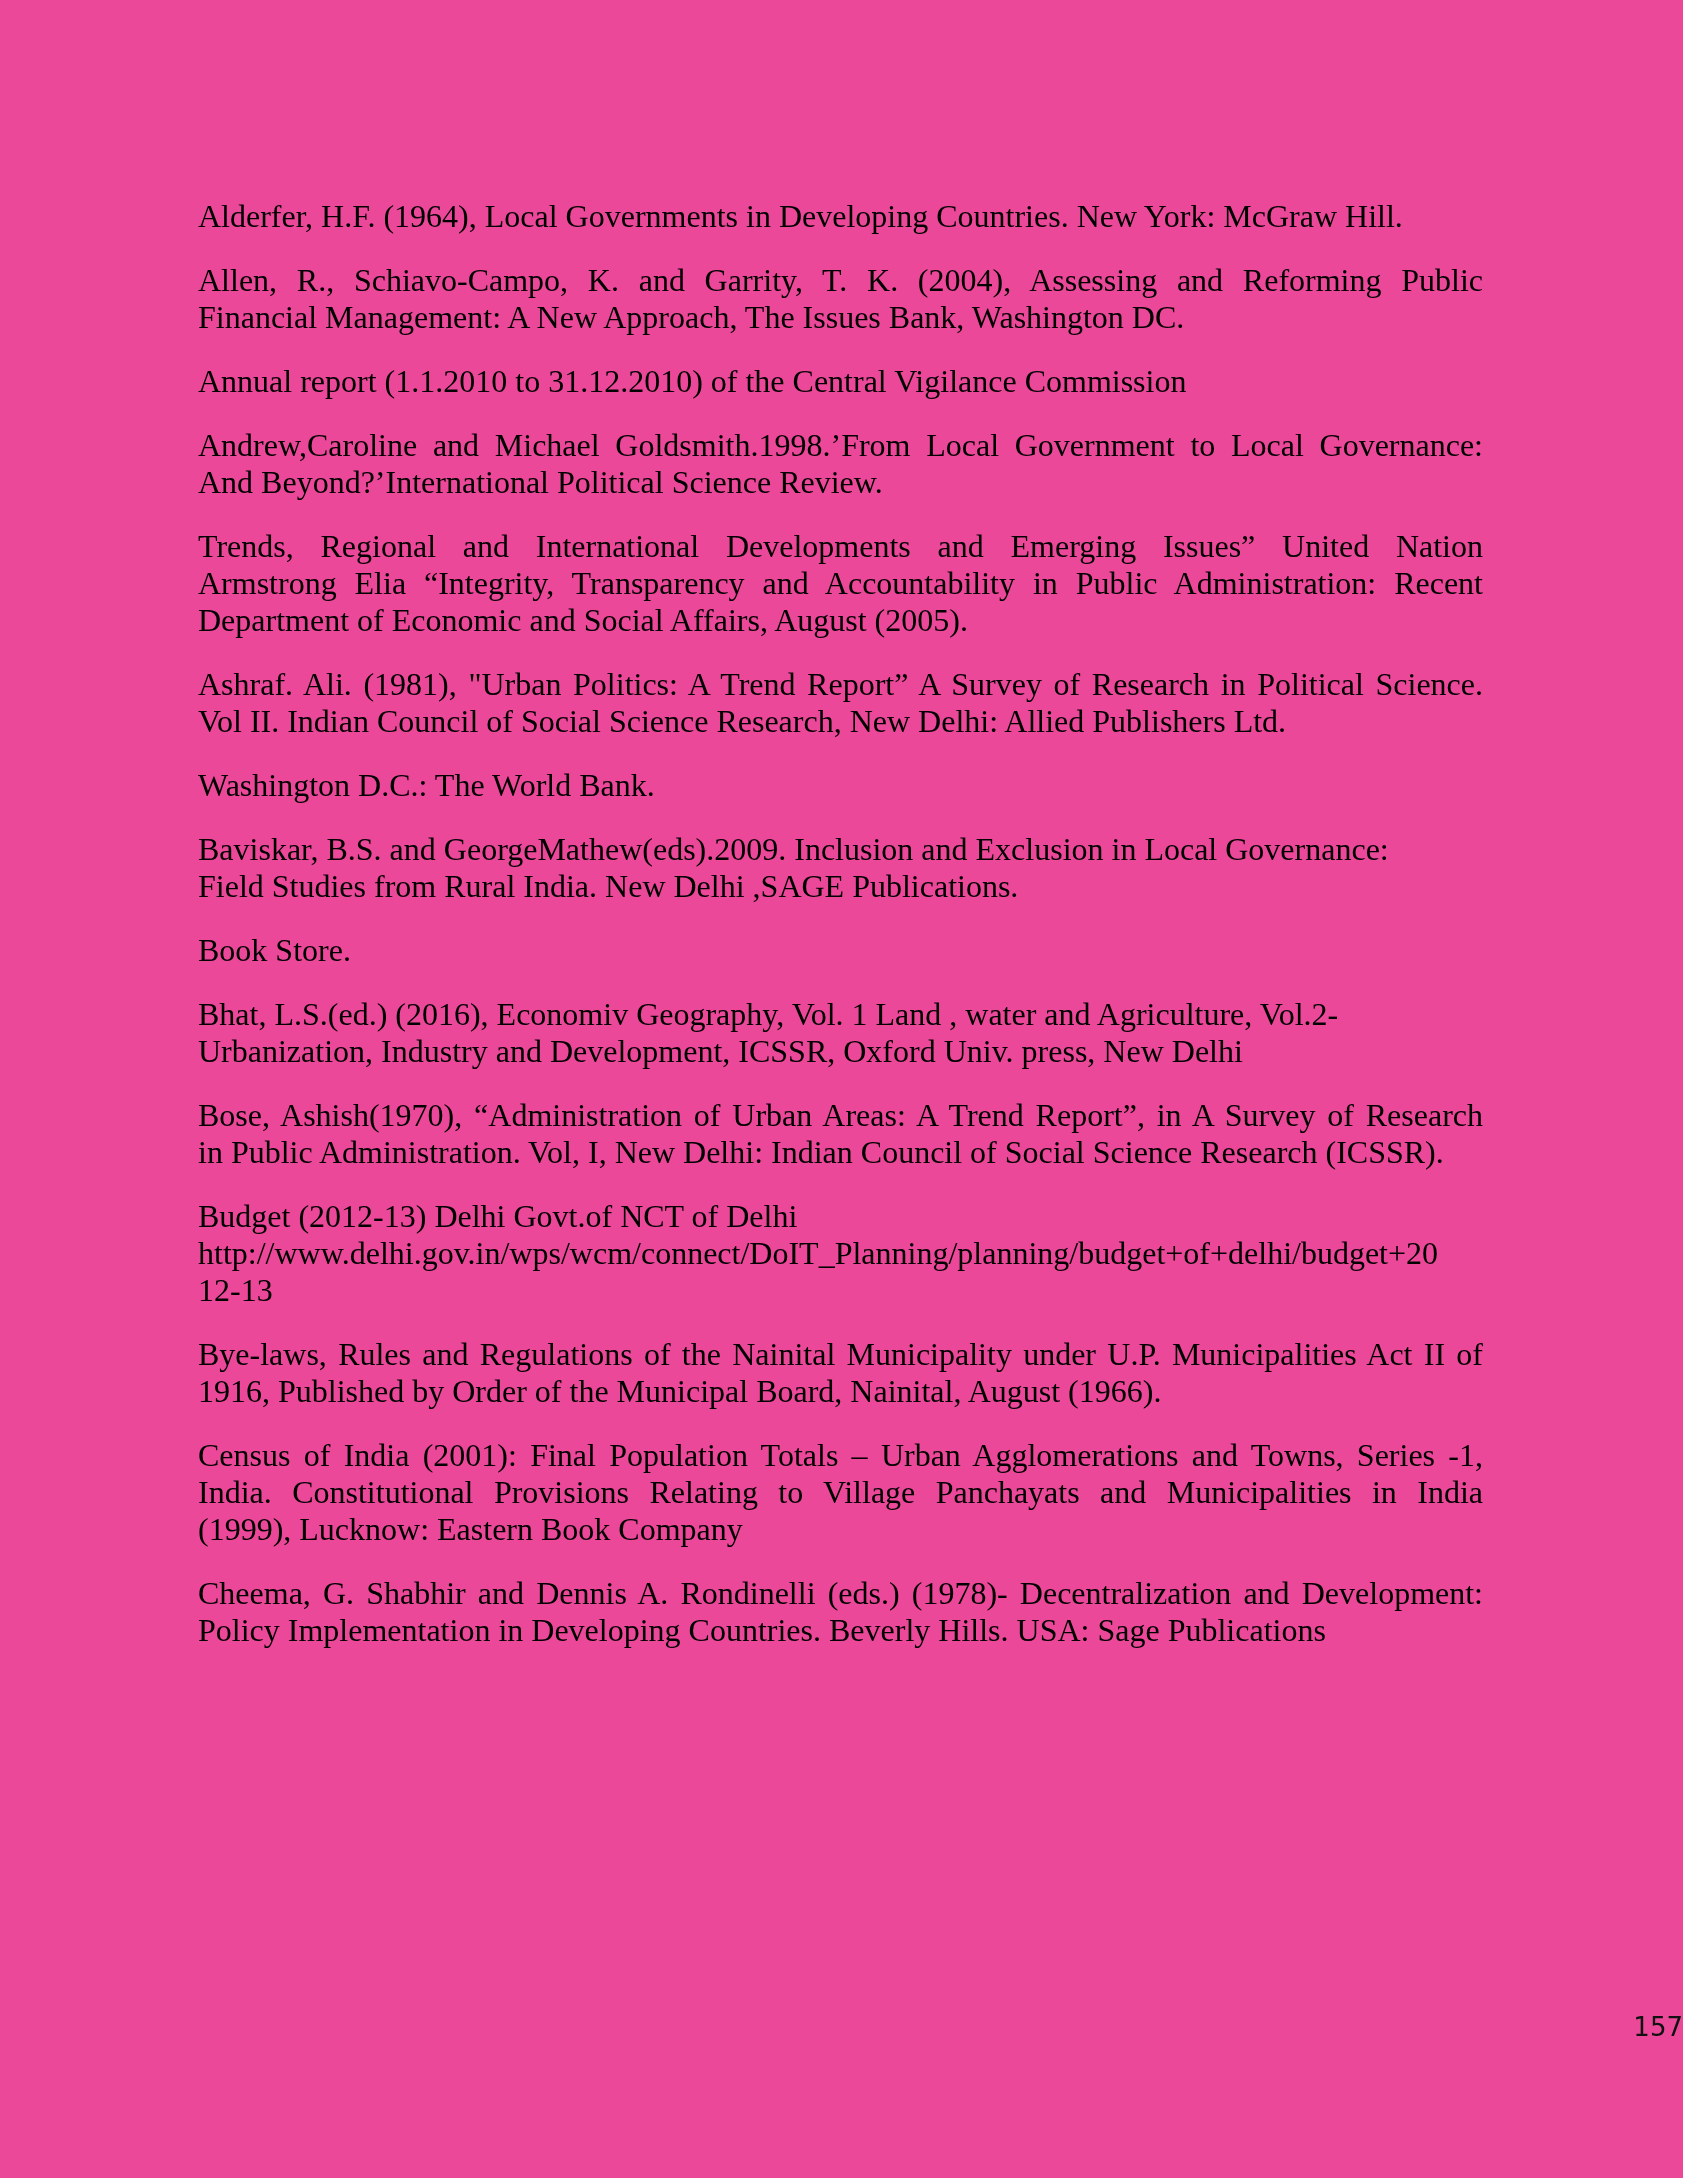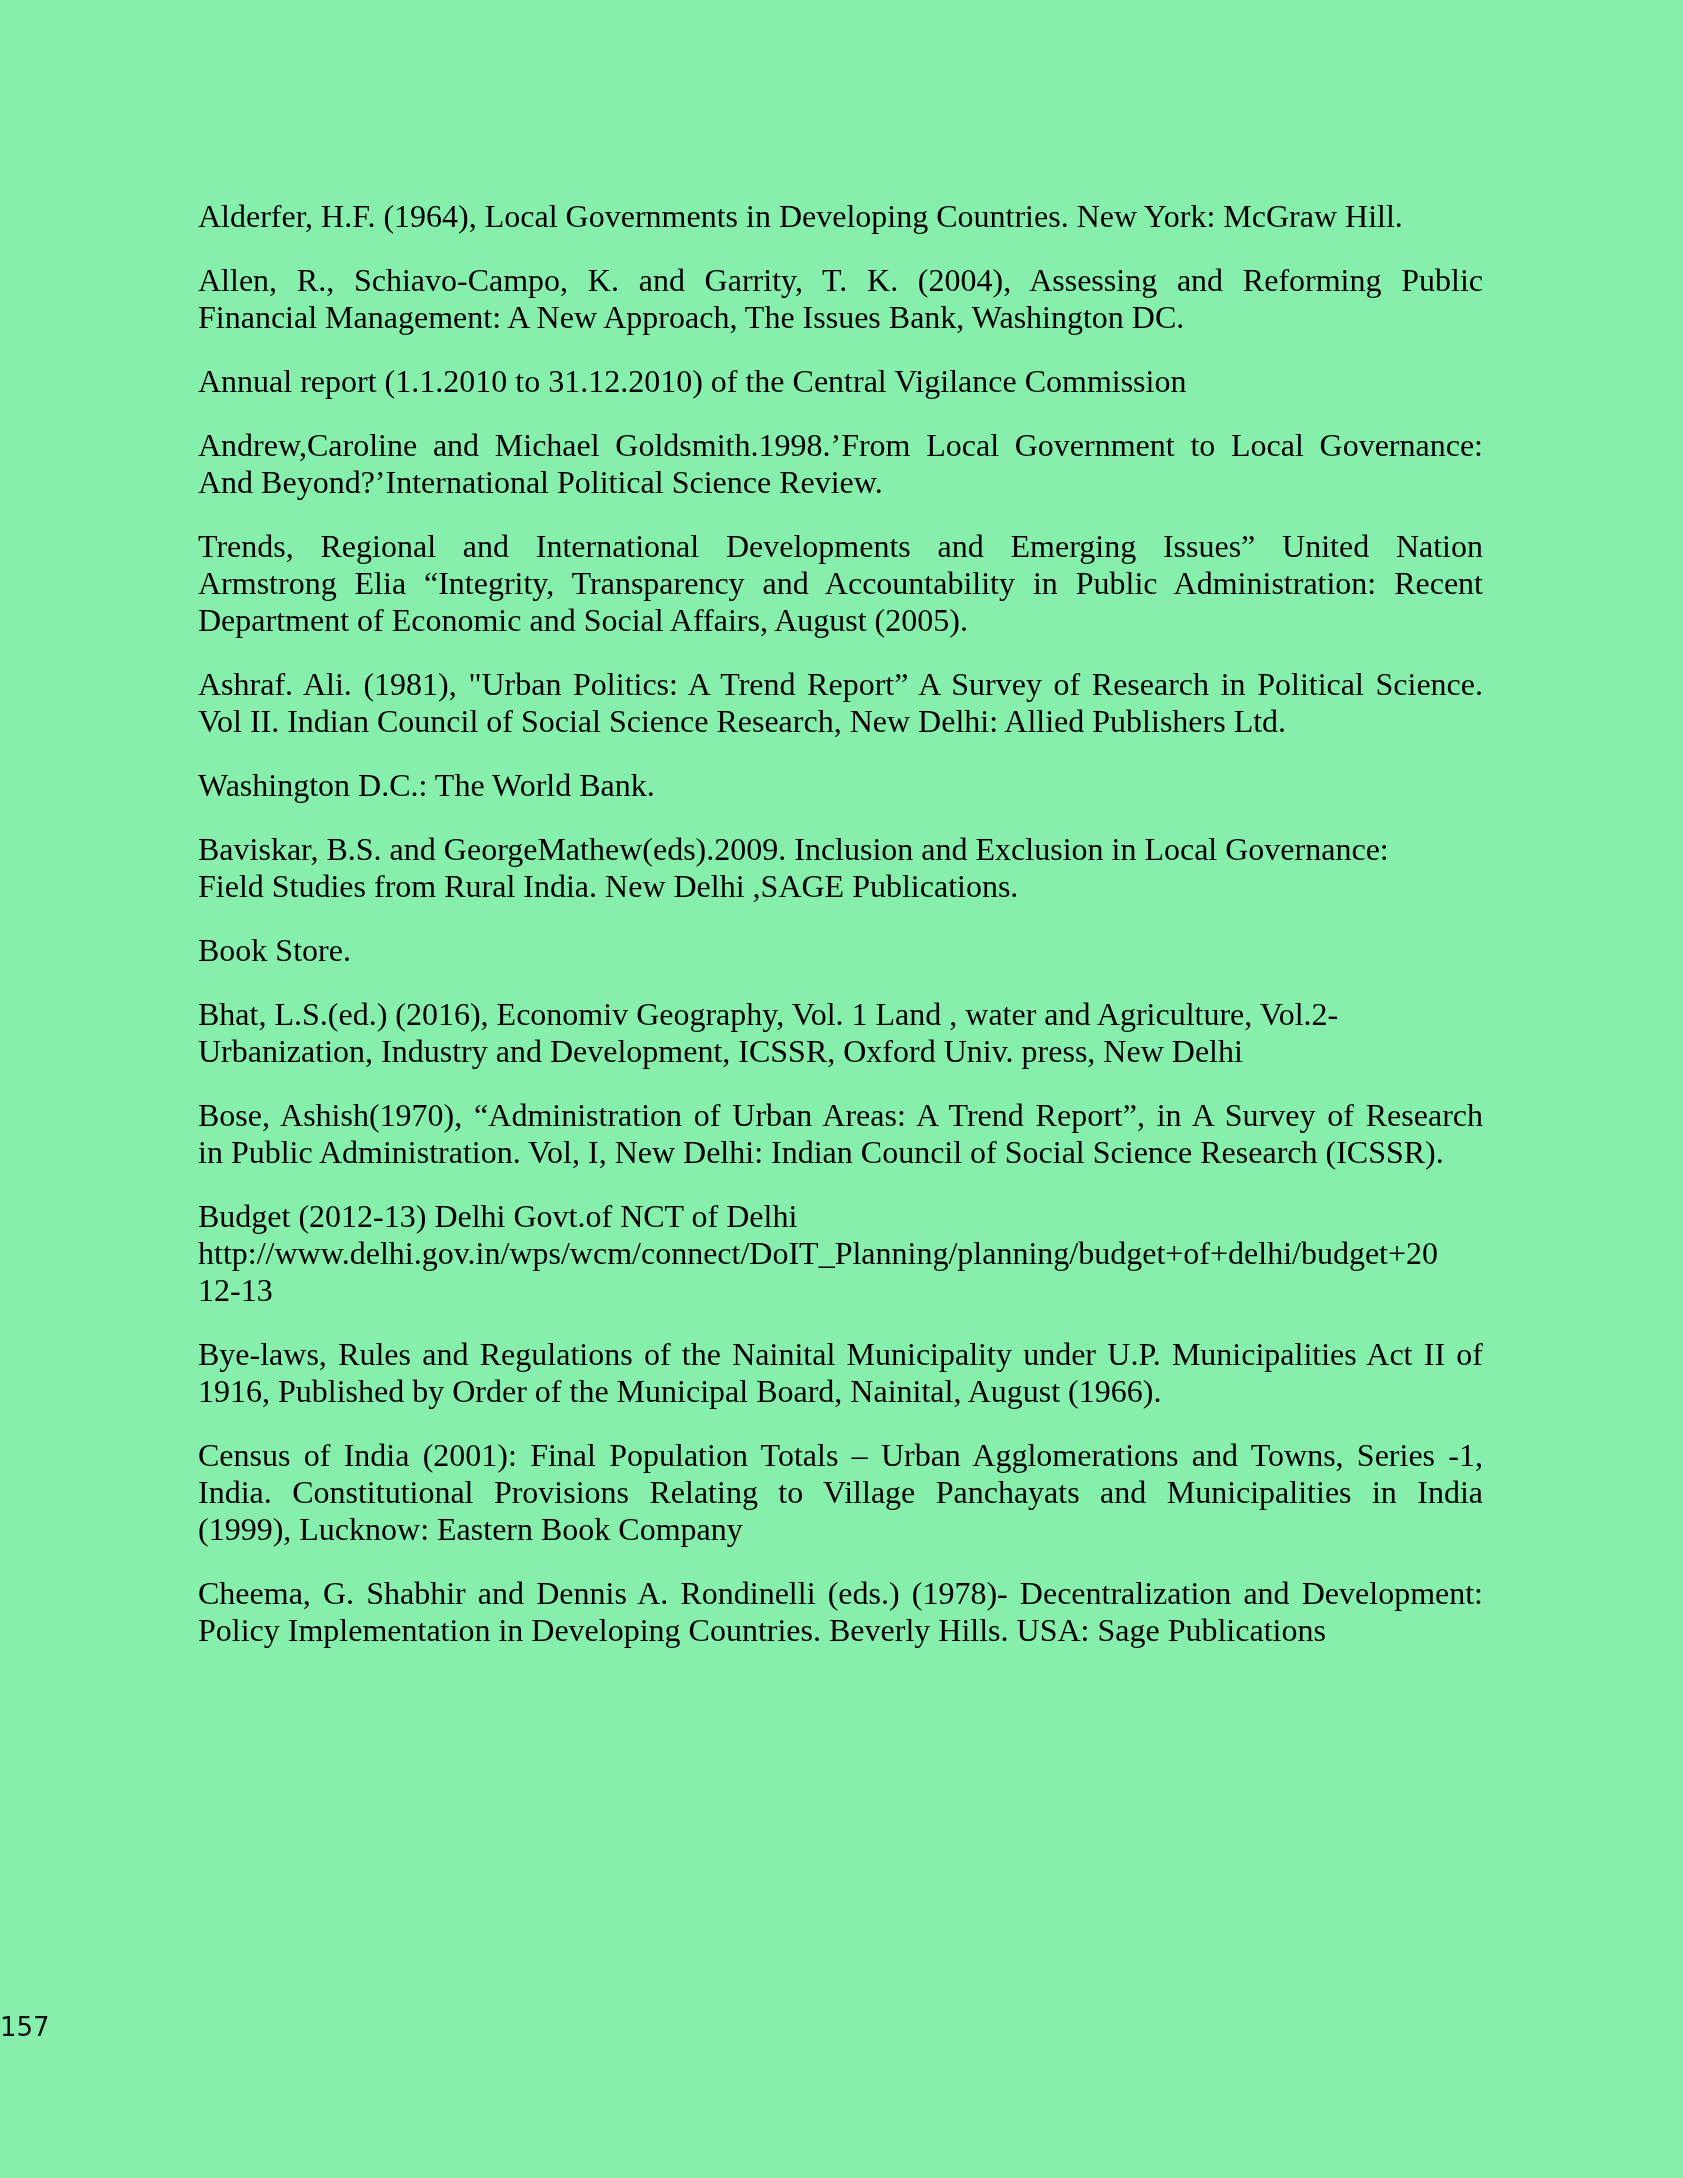--- a/index.html
+++ b/index.html
@@ -12,21 +12,21 @@
     height: 2178px;
     position: relative;
     overflow: hidden;
     color: #000000;
   }
   .page {
     position: absolute;
     left: 0; top: 0;
     width: 1683px;
     height: 2178px;
-    background: #86efac;
+    background: #ec4899;
   }
   .refs {
     position: absolute;
     left: 198px;
     top: 198px;
     width: 1285px;
     font-family: "Liberation Serif", "DejaVu Serif", serif;
     font-size: 32px;
     line-height: 37px;
   }
@@ -44,21 +44,21 @@
   .line.j {
     text-align: justify;
     text-align-last: justify;
     white-space: normal;
   }
   .page-number {
     position: absolute;
     left: 0;
     width: 1683px;
     top: 2010px;
-    text-align: left;
+    text-align: right;
     font-family: "DejaVu Sans", "Liberation Sans", sans-serif;
     font-size: 26px;
     line-height: 34px;
     color: #111111;
   }
 </style>
 </head>
 <body>
 
 <div class="page">

